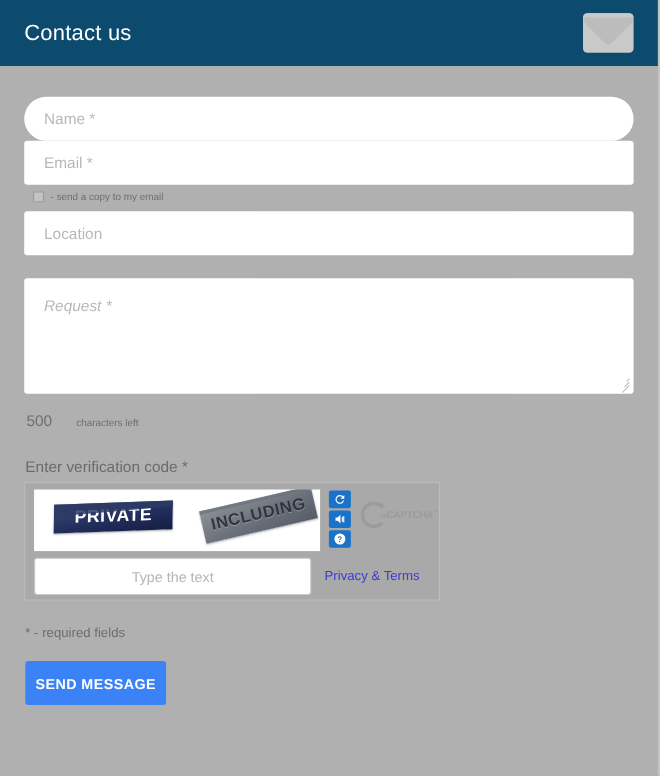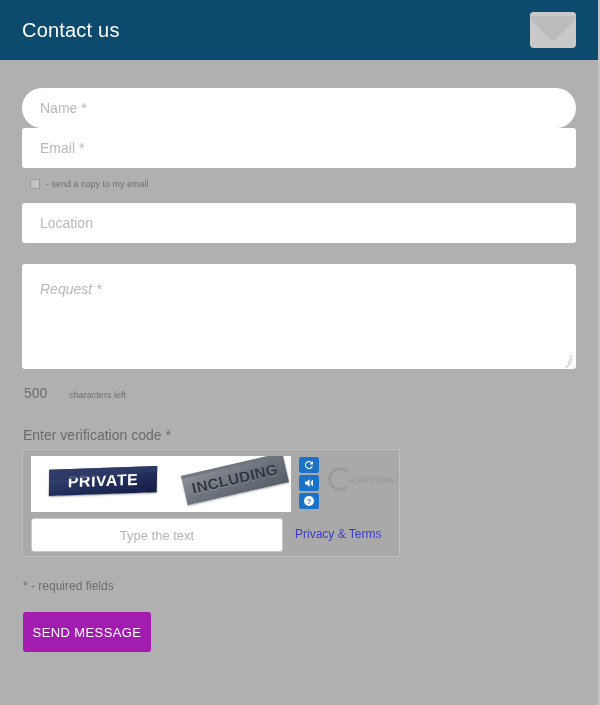--- a/index.html
+++ b/index.html
@@ -92,22 +92,22 @@
     height: 40px;
     padding: 0 18px;
   }
   .row-name { margin-top: 28px; border-radius: 20px; }
   .row-email { }
   .row-location { margin-top: 8px; }
   .row-request { margin-top: 21px; }
 
   .checkbox-row {
     display: flex;
-    align-items: flex-start;
-    margin-top: 11px;
+    align-items: flex-end;
+    margin-top: 0;
     height: 16px;
   }
   .checkbox-box {
     width: 10px;
     height: 10px;
     background: #c3c3c3;
     border: 1px solid #9a9a9a;
     box-sizing: border-box;
     margin-left: 8px;
     cursor: pointer;
@@ -335,29 +335,30 @@
     margin-left: 1px;
     font-size: 12px;
     color: #6e6e6e;
   }
 
   .send-button {
     margin-top: 19px;
     margin-left: 1px;
     width: 128px;
     height: 40px;
-    background: #a21caf;
+    background: #3b82f6;
     color: #ffffff;
     border: none;
     border-radius: 3px;
     font-family: "Liberation Sans", sans-serif;
     font-size: 13px;
     letter-spacing: 0.4px;
     cursor: pointer;
     display: block;
+    font-weight: bold;
   }
 </style>
 </head>
 <body>
 
 <div class="page">
 
   <div class="header">
     <div class="header-title">Contact us</div>
     <div class="envelope-icon">

